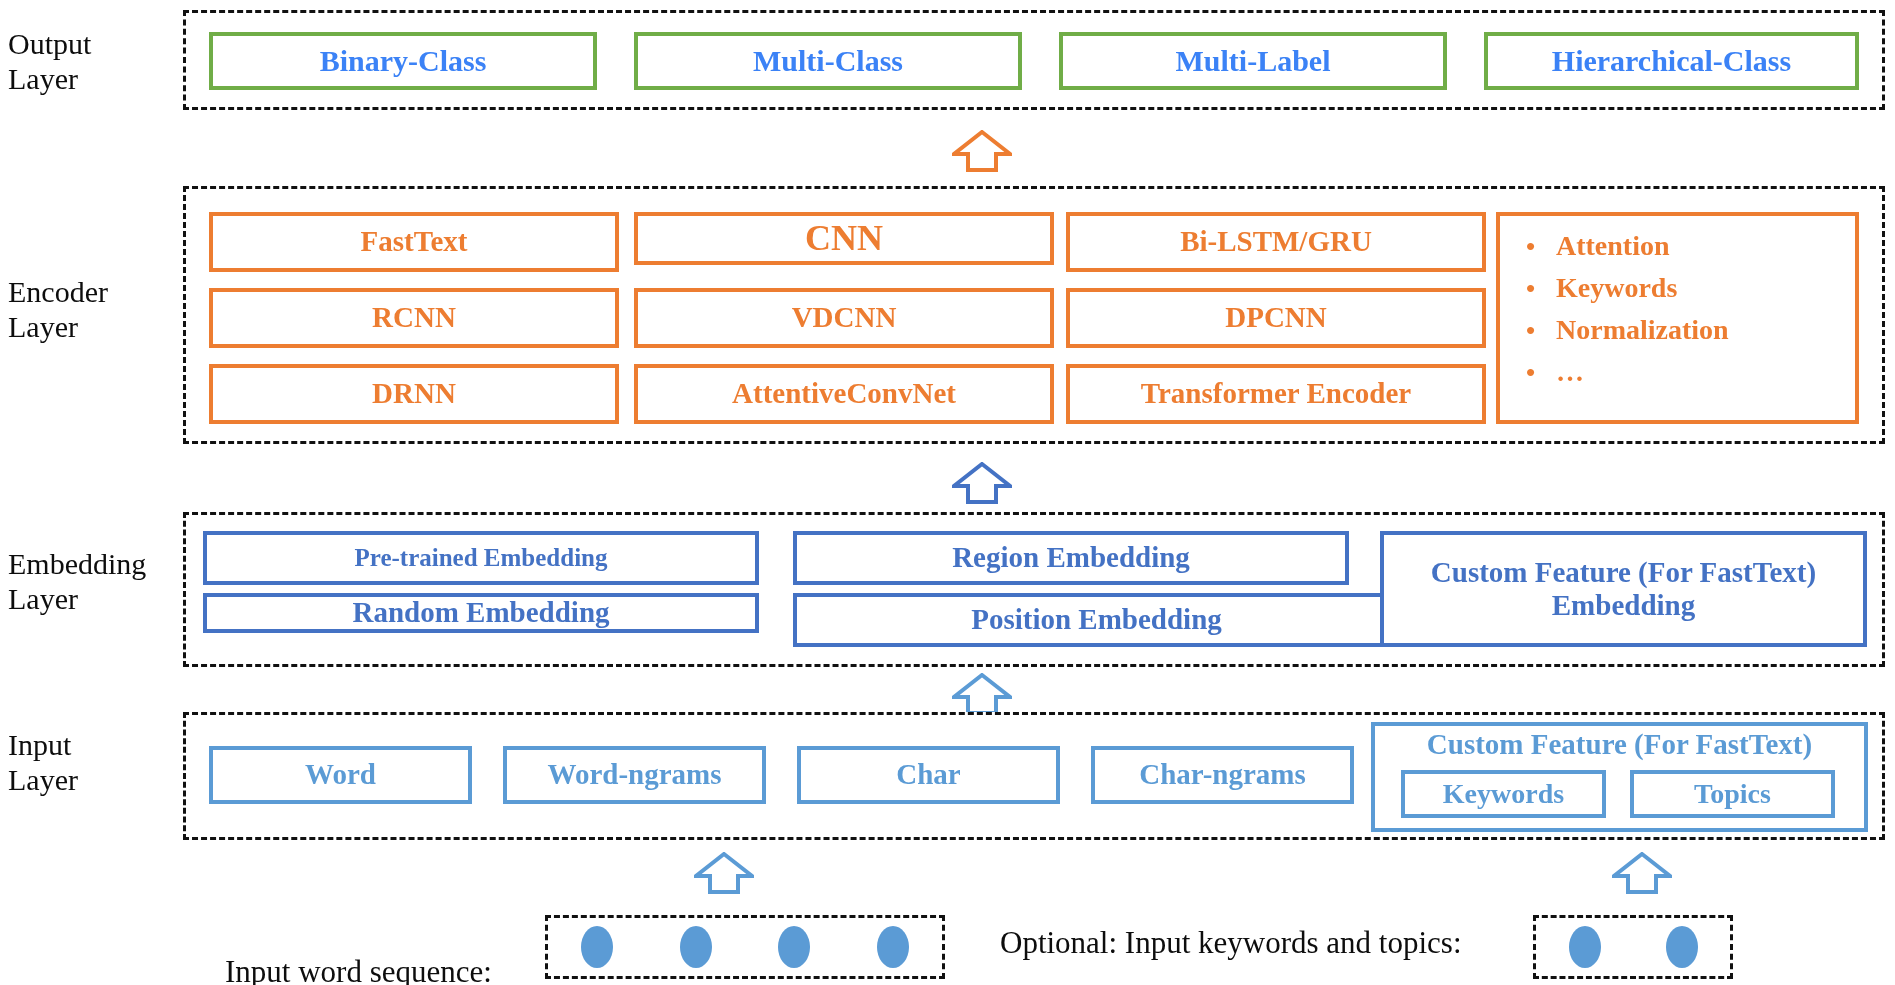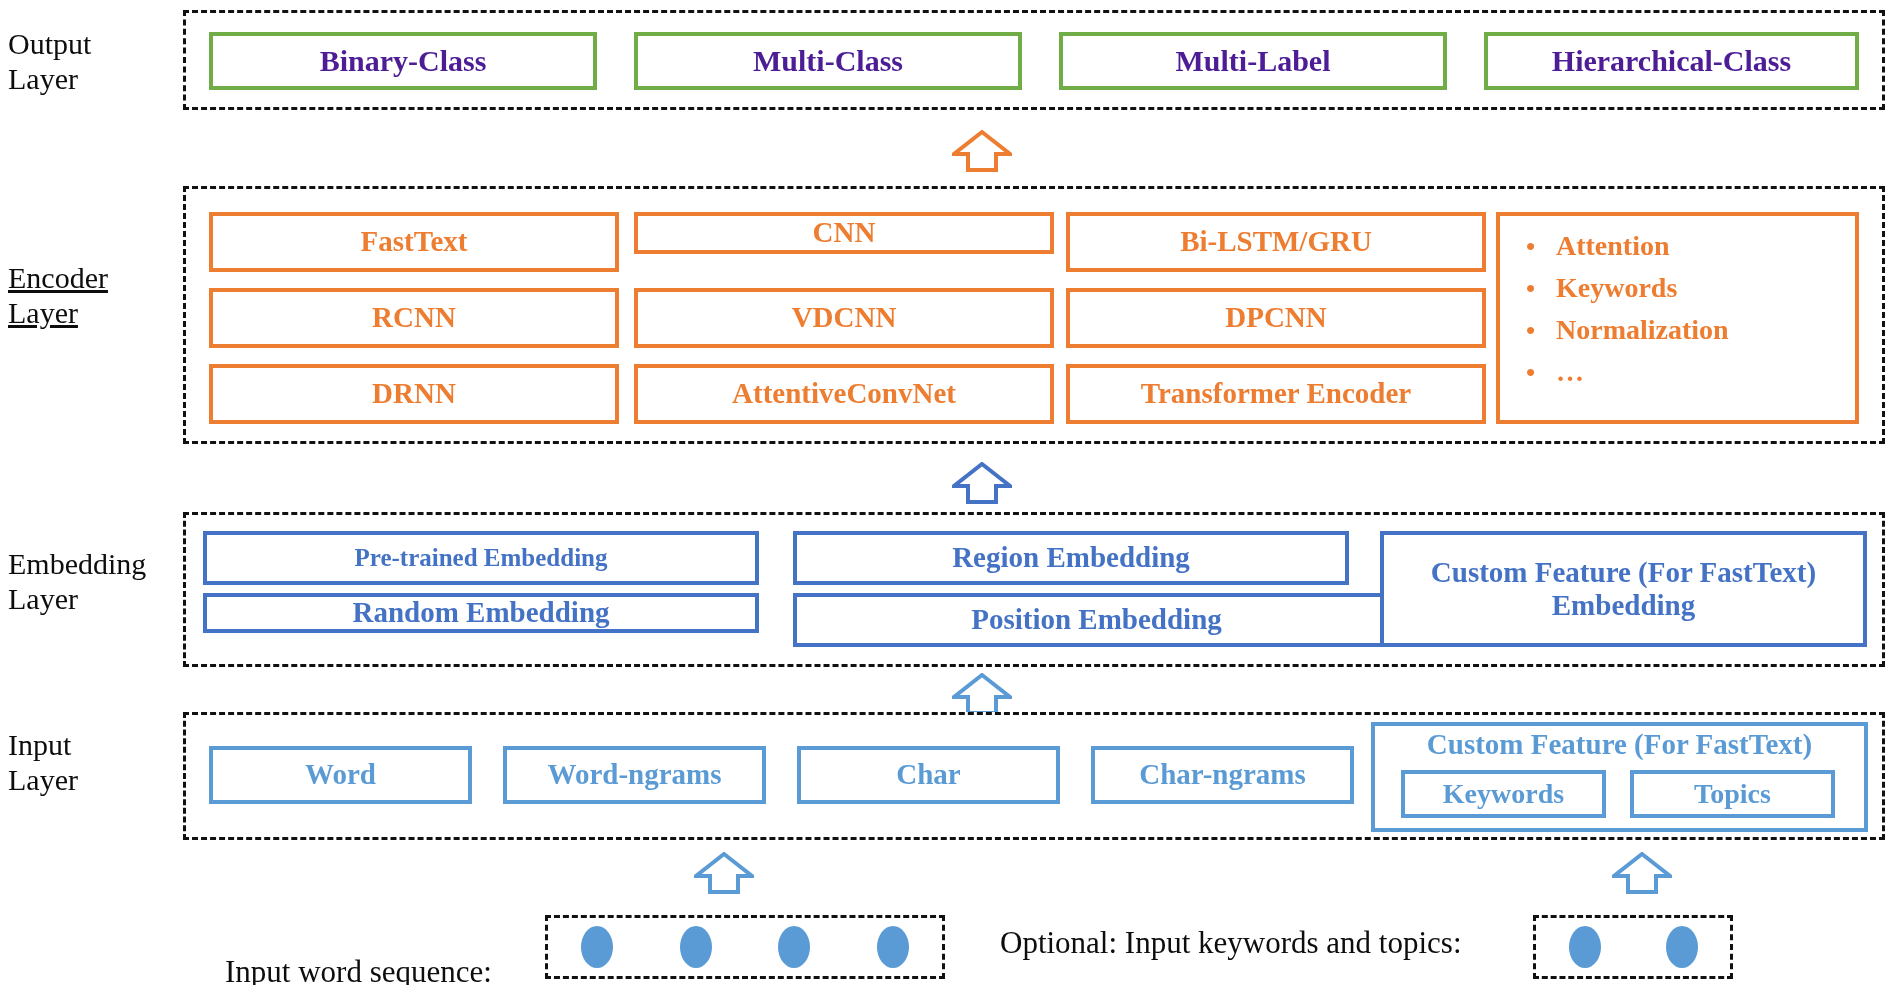--- a/index.html
+++ b/index.html
@@ -43,21 +43,21 @@
     box-sizing: border-box;
     display: flex;
     align-items: center;
     justify-content: center;
     text-align: center;
     background: #ffffff;
     font-family: "Liberation Serif", "DejaVu Serif", serif;
     font-weight: bold;
     line-height: 1.15;
   }
-  .box.green  { border: 4px solid #70AD47; color: #4c1d95; }
+  .box.green  { border: 4px solid #70AD47; color: #3b82f6; }
   .box.orange { border: 4px solid #ED7D31; color: #ED7D31; }
   .box.dblue  { border: 4px solid #4472C4; color: #4472C4; }
   .box.lblue  { border: 4px solid #5B9BD5; color: #5B9BD5; }
 
   
   .bullet-box {
     position: absolute;
     box-sizing: border-box;
     border: 4px solid #ED7D31;
     background: #ffffff;
@@ -137,32 +137,32 @@
   <div class="box green" style="left:1484px; top:32px; width:375px; height:58px; font-size:30px;">
     <span>Hierarchical-Class</span>
   </div>
 
   <div class="arrow" style="left:952px; top:130px;">
     <svg viewBox="0 0 60 42" preserveAspectRatio="none">
       <polygon points="30,2 58,24 44,24 44,40 16,40 16,24 2,24" fill="#ffffff" stroke="#ED7D31" stroke-width="4" stroke-linejoin="miter"></polygon>
     </svg>
   </div>
 
-  <div class="layer-label" style="top:260px;text-decoration:underline;">
+  <div class="layer-label" style="top:274px;">
     <div>Encoder</div>
     <div>Layer</div>
   </div>
 
   <div class="dashed-group" style="left:183px; top:186px; width:1702px; height:258px;">
   </div>
 
   <div class="box orange" style="left:209px; top:212px; width:410px; height:60px; font-size:29px;">
     <span>FastText</span>
   </div>
-  <div class="box orange" style="left:634px; top:212px; width:420px; height:42px; font-size:29px;">
+  <div class="box orange" style="left:634px; top:212px; width:420px; height:53px; font-size:36px;">
     <span>CNN</span>
   </div>
   <div class="box orange" style="left:1066px; top:212px; width:420px; height:60px; font-size:29px;">
     <span>Bi-LSTM/GRU</span>
   </div>
 
   <div class="box orange" style="left:209px; top:288px; width:410px; height:60px; font-size:29px;">
     <span>RCNN</span>
   </div>
   <div class="box orange" style="left:634px; top:288px; width:420px; height:60px; font-size:29px;">

